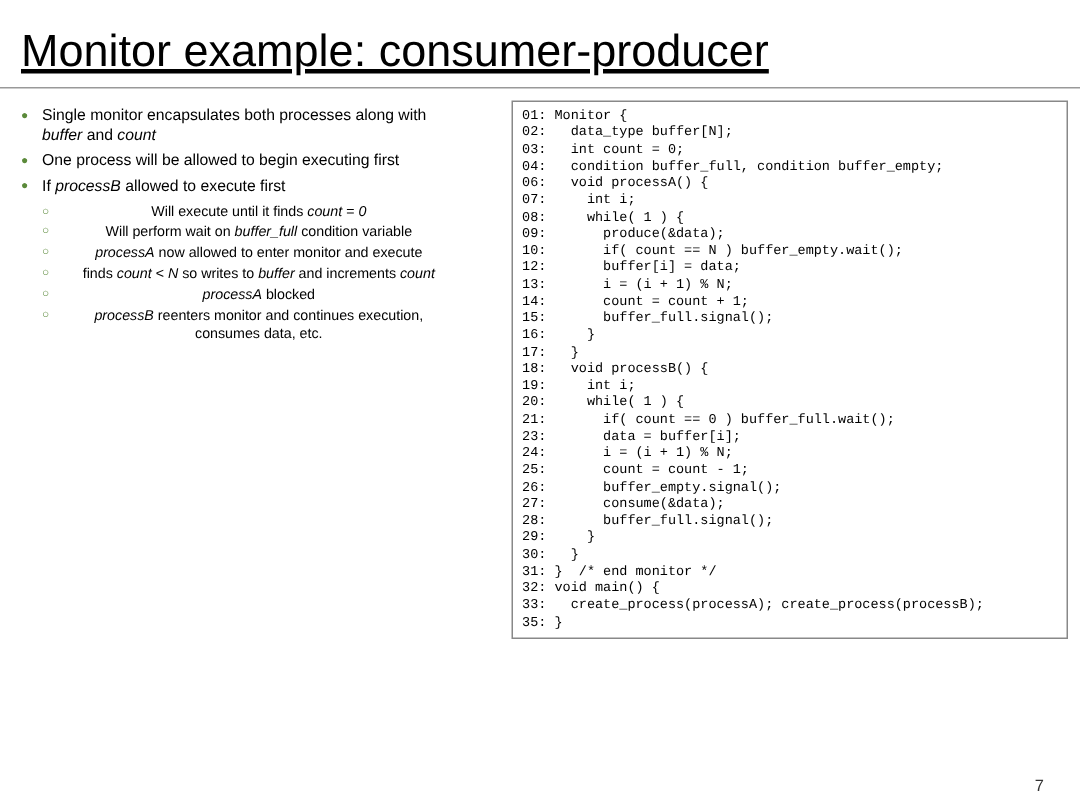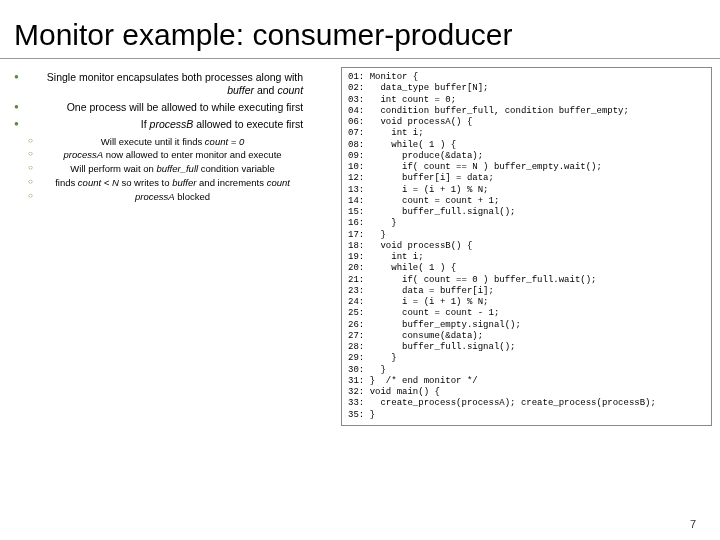--- a/index.html
+++ b/index.html
@@ -10,20 +10,21 @@
     font-family: Arial, sans-serif;
     position: relative;
     overflow: hidden;
   }
   .title {
     font-size: 30px;
     font-weight: normal;
     padding: 18px 14px 6px 14px;
     border-bottom: 1px solid #999;
     color: #000;
+    text-decoration: underline;
   }
   .body {
     display: flex;
     flex-direction: row;
     padding: 8px 8px 0 8px;
   }
   .left {
     width: 310px;
     font-size: 10.5px;
     color: #000;
@@ -32,21 +33,20 @@
   ul.bullets {
     list-style: none;
     padding-left: 6px;
     margin: 4px 0;
   }
   ul.bullets > li {
     position: relative;
     padding-left: 14px;
     margin-bottom: 4px;
     line-height: 1.25;
-    text-align: right;
   }
   ul.bullets > li::before {
     content: "●";
     position: absolute;
     left: 0;
     top: 1px;
     font-size: 8px;
     color: #5b8a3a;
   }
   ul.sub {
@@ -92,29 +92,30 @@
 </style>
 </head>
 <body>
 
 <div class="title">Monitor example: consumer-producer</div>
 
 <div class="body">
   <div class="left">
     <ul class="bullets">
       <li>Single monitor encapsulates both processes along with <span class="em">buffer</span> and <span class="em">count</span></li>
-      <li>One process will be allowed to while executing first</li>
+      <li>One process will be allowed to begin executing first</li>
       <li>If <span class="em">processB</span> allowed to execute first</li>
     </ul>
     <ul class="sub">
       <li>Will execute until it finds <span class="em">count = 0</span></li>
+      <li>Will perform wait on <span class="em">buffer_full</span> condition variable</li>
       <li><span class="em">processA</span> now allowed to enter monitor and execute</li>
-      <li>Will perform wait on <span class="em">buffer_full</span> condition variable</li>
       <li>finds <span class="em">count &lt; N</span> so writes to <span class="em">buffer</span> and increments <span class="em">count</span></li>
       <li><span class="em">processA</span> blocked</li>
+      <li><span class="em">processB</span> reenters monitor and continues execution, consumes data, etc.</li>
     </ul>
   </div>
   <div class="code">01: Monitor {
 02:   data_type buffer[N];
 03:   int count = 0;
 04:   condition buffer_full, condition buffer_empty;
 06:   void processA() {
 07:     int i;
 08:     while( 1 ) {
 09:       produce(&amp;data);

